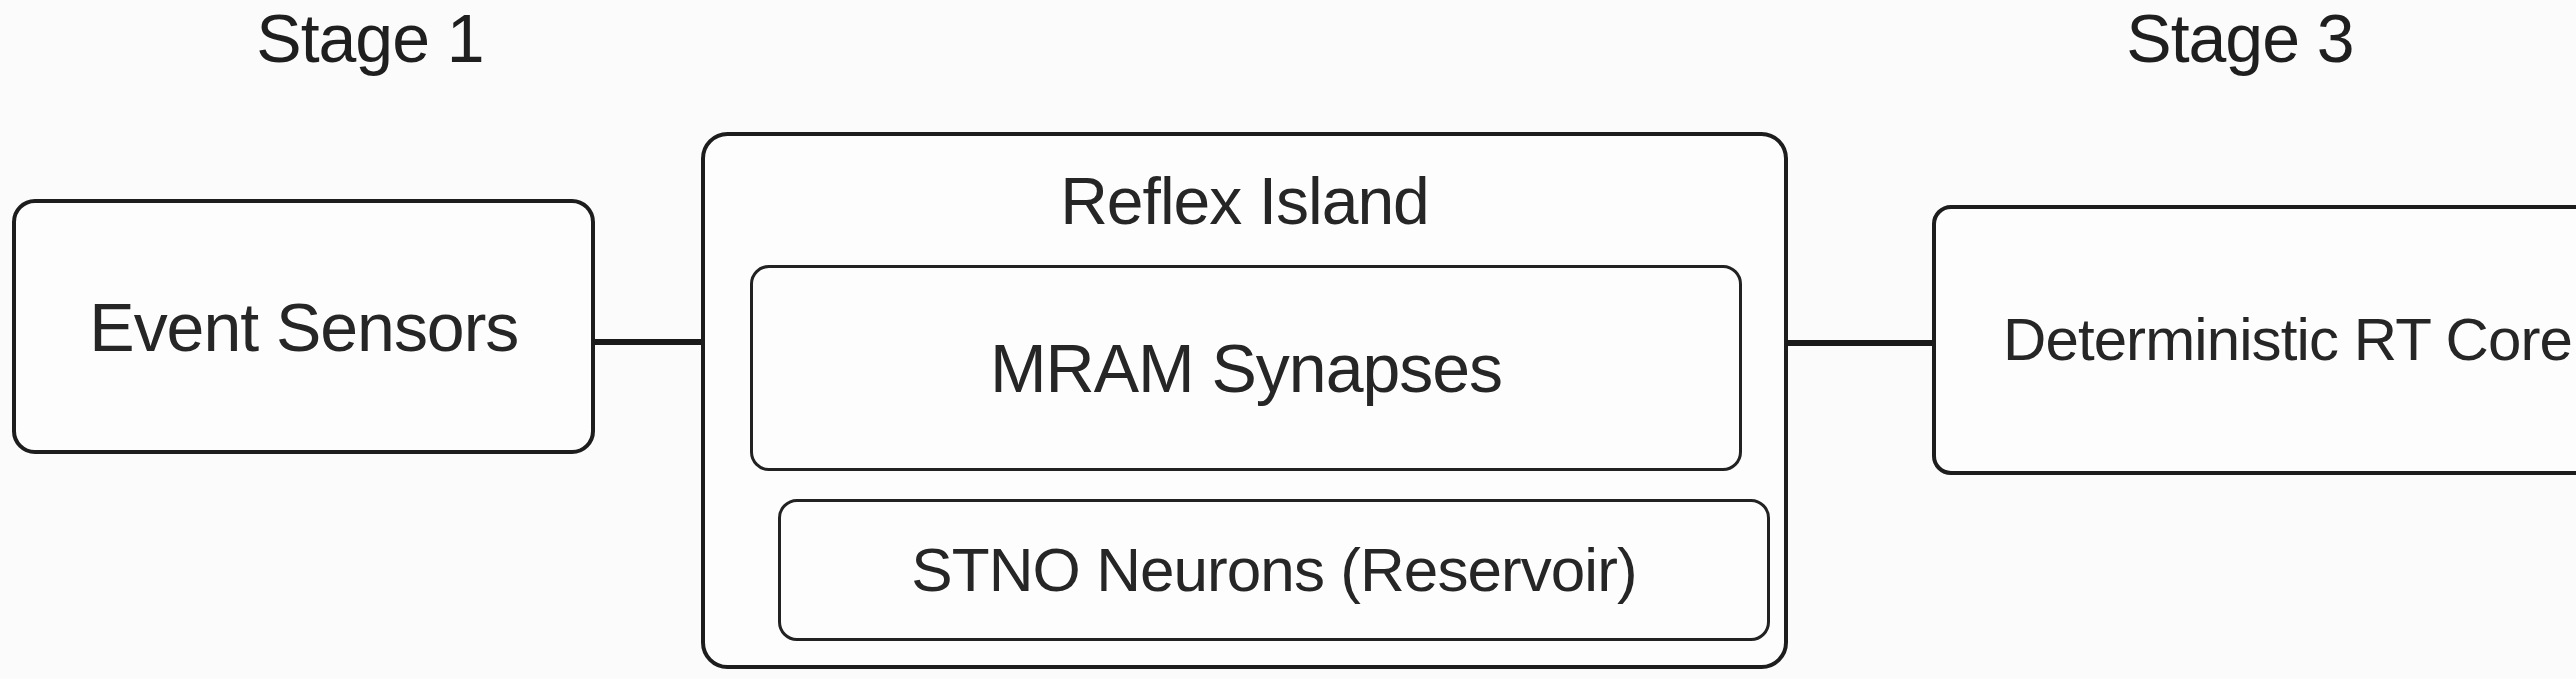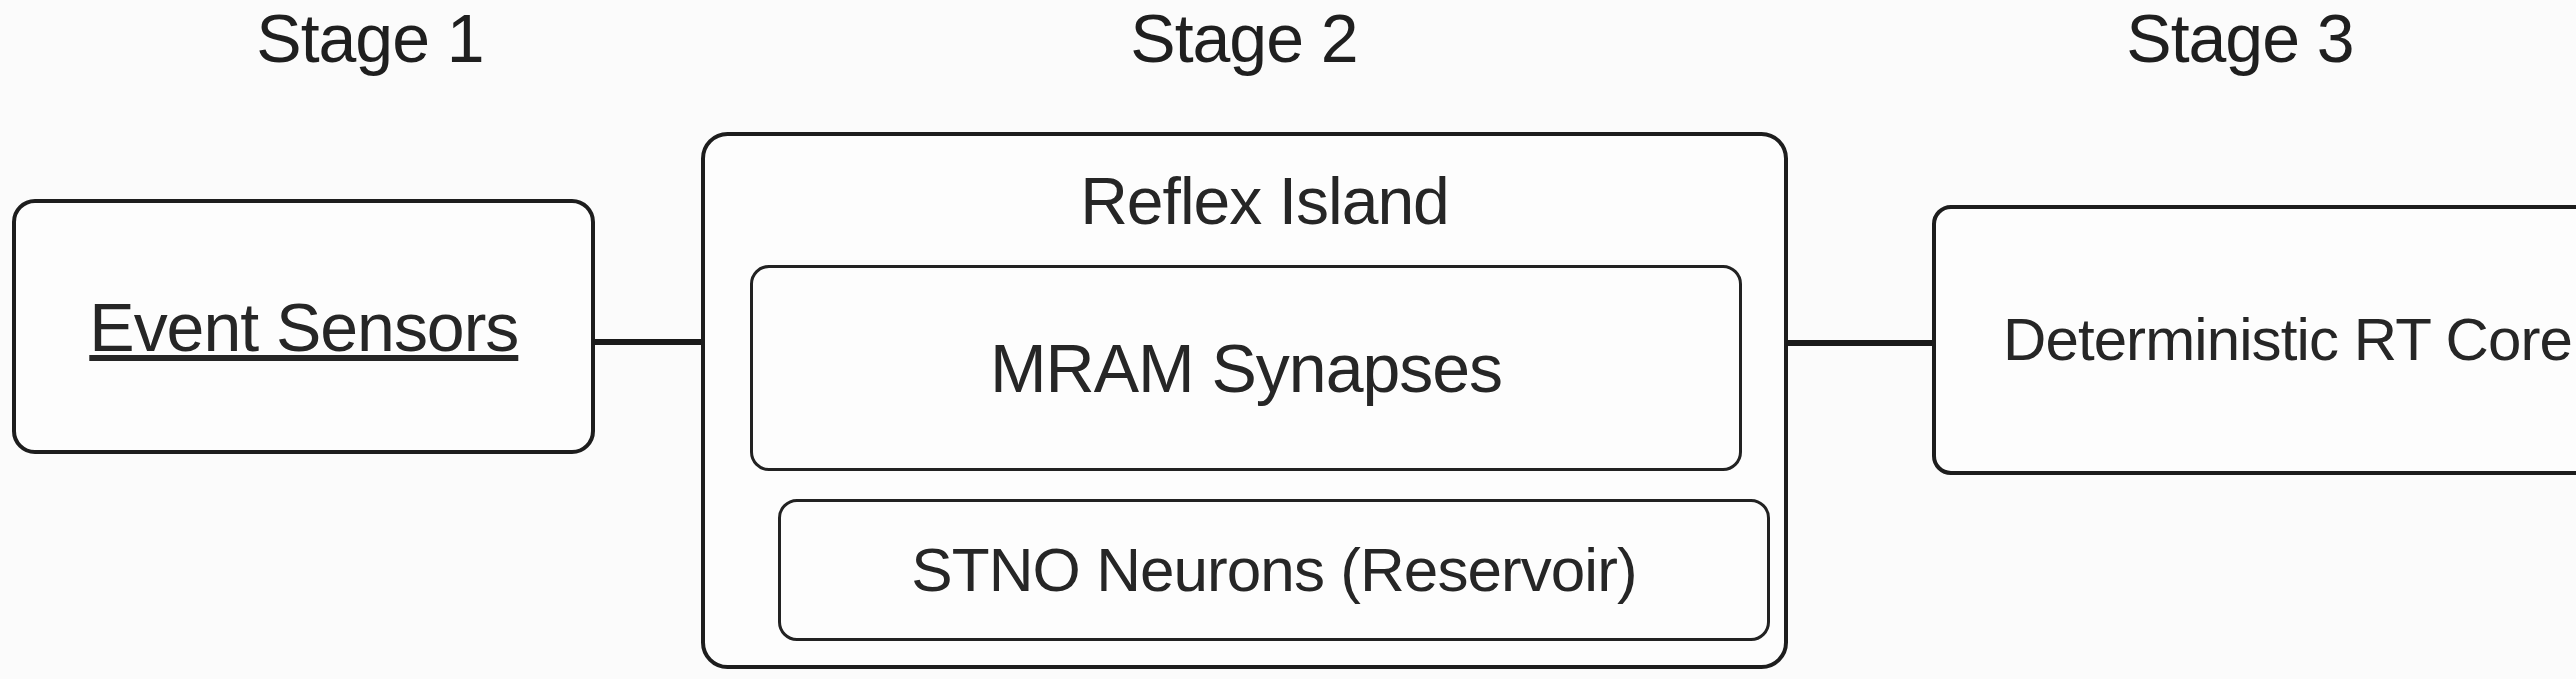--- a/index.html
+++ b/index.html
@@ -38,21 +38,20 @@
     justify-content: center;
     text-align: center;
   }
   .box-left {
     left: 12.3px;
     top: 199px;
     width: 583px;
     height: 255px;
     border-radius: 23px;
     gap: 34px;
-    text-decoration: underline;
   }
   .box-left .line1 {
     font-size: 68px;
     line-height: 76px;
   }
   .box-left .line2 {
     font-size: 62px;
     line-height: 70px;
   }
   .box-middle {
@@ -67,21 +66,20 @@
     position: absolute;
     left: 0;
     top: 0;
     width: 100%;
     height: 129px;
     display: flex;
     align-items: center;
     justify-content: center;
     font-size: 66px;
     letter-spacing: -0.015em;
-    padding-left: 20px;
   }
   .inner-box {
     position: absolute;
     box-sizing: border-box;
     background: #fdfdfd;
     border: 3.8px solid #222222;
     display: flex;
     flex-direction: row;
     align-items: center;
     justify-content: center;
@@ -149,21 +147,20 @@
     top: 340px;
     width: 147px;
   }
 </style>
 </head>
 <body>
 
 <div class="canvas">
 
   <div class="stage-label" style="left:346px;margin-left:24px;">Stage 1</div>
-  <div class="stage-label" style="left:1244px;">Stage 2</div>
   <div class="stage-label" style="left:2240px;">Stage 3</div>
 
   <div class="node-box box-left">
     <div class="line1">Event Sensors</div>
   </div>
 
   <div class="connector connector-left"></div>
 
   <div class="node-box box-middle">
     <div class="island-title">Reflex Island</div>

